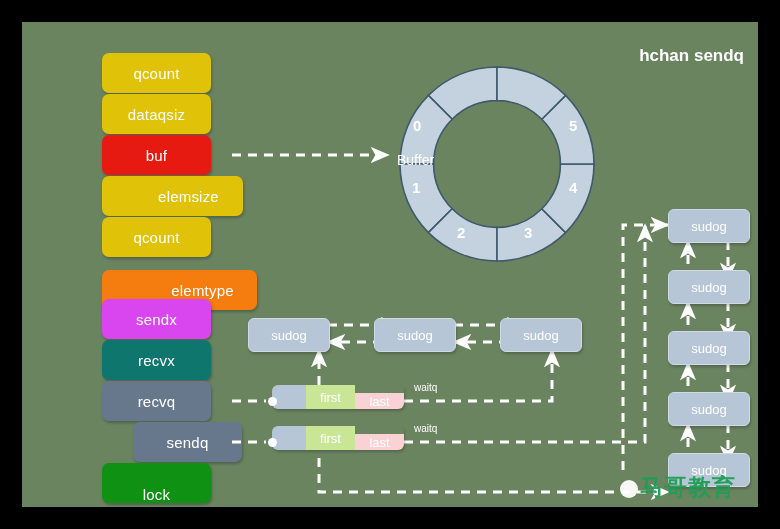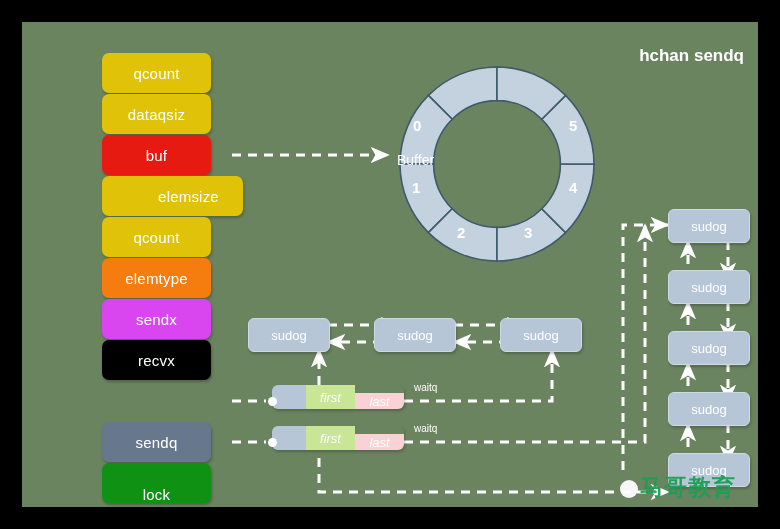--- a/index.html
+++ b/index.html
@@ -15,21 +15,21 @@
 
   .ringwrap{position:absolute;left:375px;top:42px;width:200px;height:200px;}
   .ringlbl{position:absolute;color:#fff;font-size:15px;font-weight:bold;}
   .centerlbl{position:absolute;left:0;top:88px;width:200px;color:#fff;font-size:14px;}
 
   .sudog{position:absolute;width:80px;height:32px;border-radius:6px;background:#b6c6d6;
          border:1px solid #cfdae6;display:flex;align-items:center;justify-content:center;
          color:#ffffff;font-size:13px;box-shadow:1px 2px 3px rgba(0,0,0,.22);text-align:right;}
 
   .waitqbox{position:absolute;width:132px;height:24px;border-radius:6px;overflow:hidden;
-            display:flex;box-shadow:1px 2px 3px rgba(0,0,0,.22);font-style:italic;}
+            display:flex;box-shadow:1px 2px 3px rgba(0,0,0,.22);}
   .wq-a{width:34px;background:#b6c6d6;}
   .wq-b{flex:1;background:#c8e695;display:flex;align-items:center;justify-content:center;
         color:#ffffff;font-size:13px;}
   .wq-c{flex:1;background:#fad2d6;display:flex;align-items:center;justify-content:center;
         color:#ffffff;font-size:13px;margin-top:8px;}
   .wqdot{position:absolute;width:9px;height:9px;border-radius:50%;background:#fff;}
 
   .edgelbl{position:absolute;color:#fff;font-size:10px;}
 
   svg.lines{position:absolute;left:0;top:0;width:736px;height:485px;pointer-events:none;}
@@ -55,30 +55,33 @@
       </div>
     <div class="fld" style="top:113px;background:#e61a11;">
         <span>buf</span>
       </div>
     <div class="fld" style="top:154px;background:#e0c209;padding-left:32px;">
         <span>elemsize</span>
       </div>
     <div class="fld" style="top:195px;background:#e0c209;">
         <span>qcount</span>
       </div>
-    <div class="fld" style="top:236px;background:#f57c0e;">
+    <div class="fld" style="top:248px;background:#f57c0e;padding-left:46px;">
         <span>elemtype</span>
       </div>
     <div class="fld" style="top:277px;background:#d946ef;">
         <span>sendx</span>
       </div>
-    <div class="fld" style="top:318px;background:#000000;text-align:center;">
+    <div class="fld" style="top:318px;background:#0f766e;text-align:center;">
         <span>recvx</span>
       </div>
-    <div class="fld" style="top:400px;background:#68788c;">
+    <div class="fld" style="top:359px;background:#68788c;">
+        <span>recvq</span>
+      </div>
+    <div class="fld" style="top:400px;background:#68788c;margin-left:31px;">
         <span>sendq</span>
       </div>
     <div class="fld" style="top:441px;background:#0f9114;align-items:flex-end;">
         <span>lock</span>
       </div>
 
     <div class="ringwrap">
       <svg width="200" height="200" viewBox="0 0 200 200">
         <g fill="#c3d2de" stroke="#3f5a6b" stroke-width="1.6">
           <path d="M100 3 A97 97 0 0 0 31.4 31.4 L55.2 55.2 A63.4 63.4 0 0 1 100 36.6 Z"></path>

